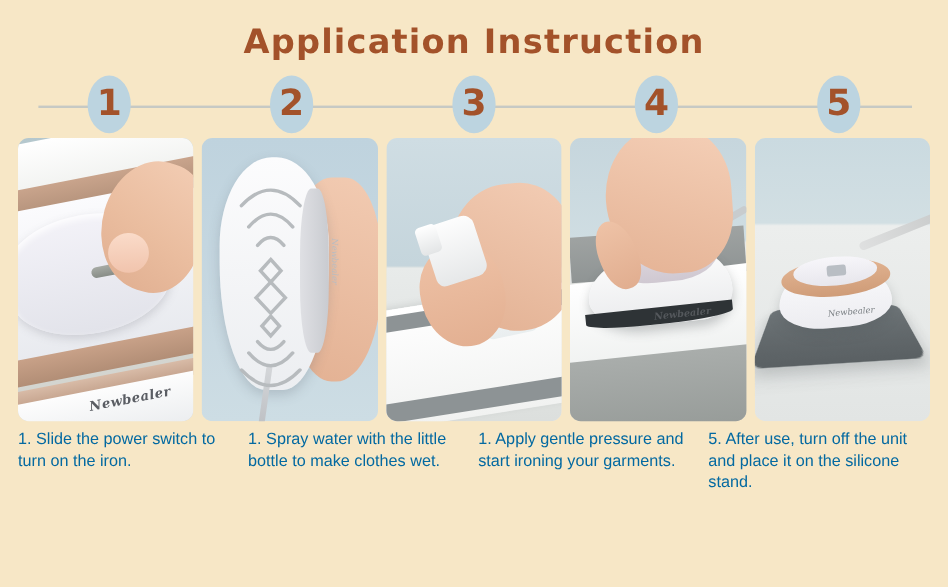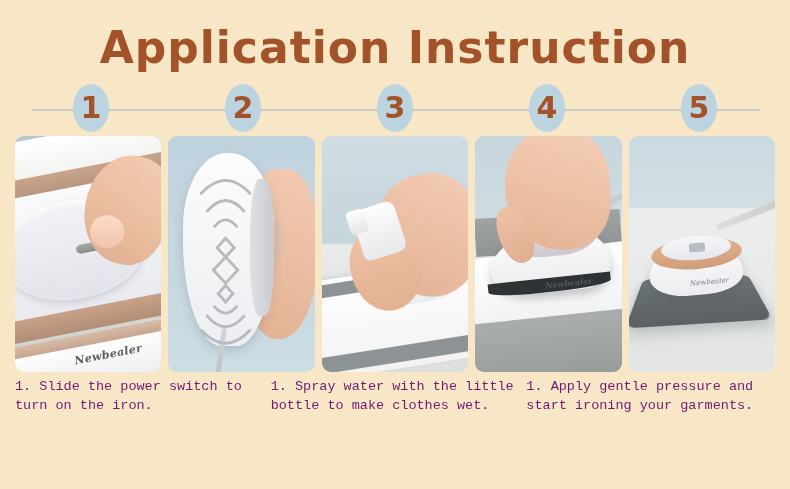--- a/index.html
+++ b/index.html
@@ -13,28 +13,27 @@
     font-family: "DejaVu Sans", sans-serif;
     overflow: hidden;
     position: relative;
   }
 
   
   .title {
     width: 100%;
     text-align: center;
     color: #a3522a;
-    font-size: 44px;
+    font-size: 28px;
     font-weight: bold;
     letter-spacing: 1px;
     font-family: "DejaVu Sans", sans-serif;
-    padding-top: 4px;
+    padding-top: 20px;
     line-height: 1.1;
     white-space: nowrap;
-    margin-top: 20px;
   }
 
   
   .steps-strip {
     position: relative;
     height: 52px;
     margin-top: 12px;
   }
   .steps-line {
     position: absolute;
@@ -350,24 +349,24 @@
 
   
   .captions {
     display: flex;
     padding: 6px 15px 0 15px;
     box-sizing: border-box;
     gap: 7px;
   }
   .caption {
     flex: 1 1 0;
-    color: #701a75;
+    color: #0369a1;
     font-size: 13.5px;
     line-height: 1.35;
-    font-family: Liberation Mono, monospace;
+    font-family: Liberation Sans, sans-serif;
     padding-right: 4px;
     box-sizing: border-box;
   }
 </style>
 </head>
 <body>
 
 <div class="title">Application Instruction</div>
 
 <div class="steps-strip">
@@ -475,13 +474,14 @@
       <div class="p5-brand">Newbealer</div>
     </div>
   </div>
 
 </div>
 
 <div class="captions">
   <div class="caption">1. Slide the power switch to turn on the iron.</div>
   <div class="caption">1. Spray water with the little bottle to make clothes wet.</div>
   <div class="caption">1. Apply gentle pressure and start ironing your garments.</div>
+  <div class="caption">5. After use, turn off the unit and place it on the silicone stand.</div>
 </div>
 
 </body></html>

